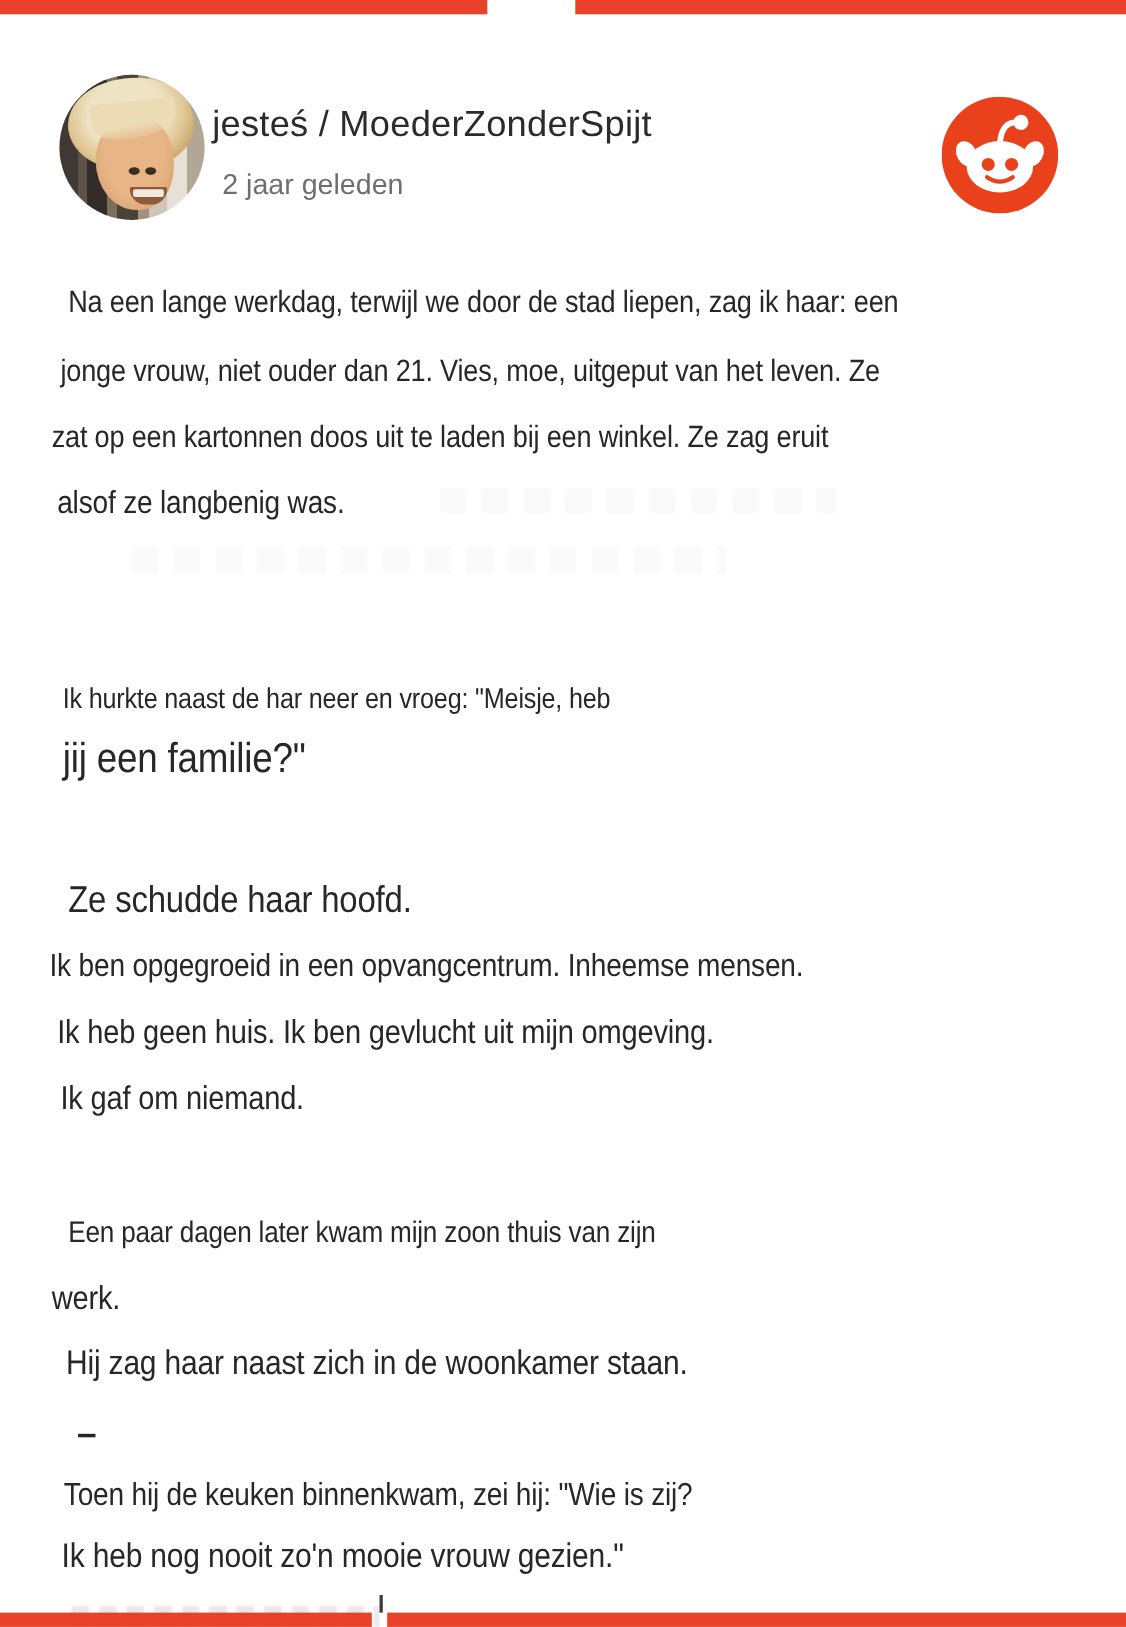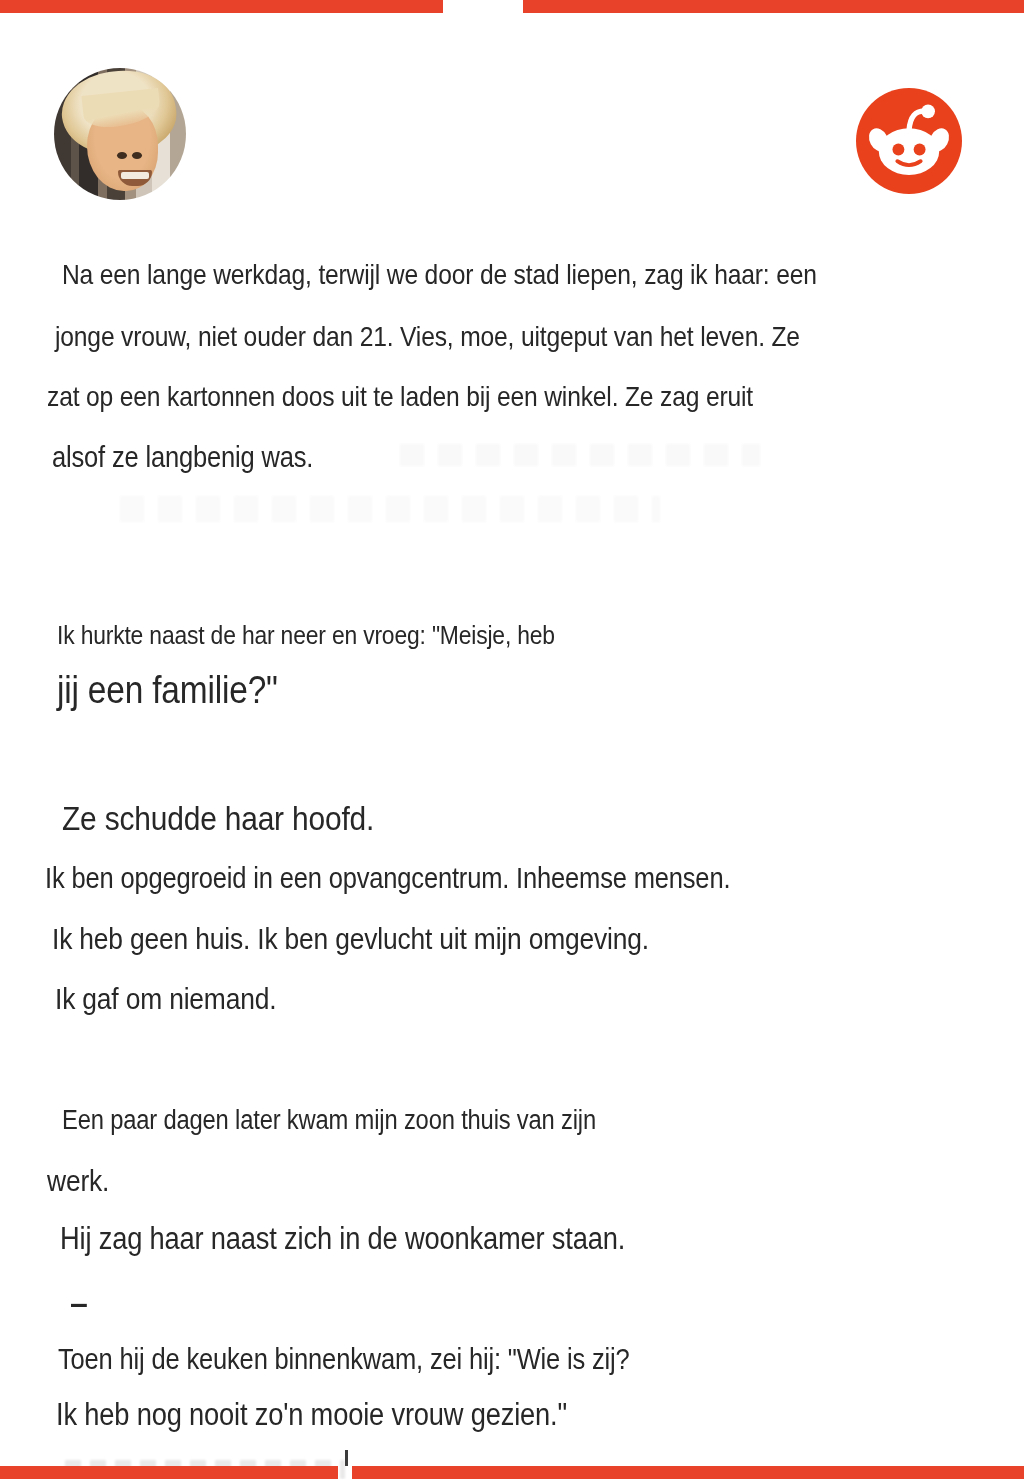--- a/index.html
+++ b/index.html
@@ -54,20 +54,22 @@
       <div class="face">
         <div class="eye l"></div>
         <div class="eye r"></div>
         <div class="smile">
             <div class="teeth"></div>
           </div>
       </div>
       <div class="fringe"></div>
     </div>
     <div class="meta">
+      <div class="username">jesteś / MoederZonderSpijt</div>
+      <div class="timestamp">2 jaar geleden</div>
     </div>
     <div class="reddit-logo">
       <svg viewBox="0 0 100 100" width="106" height="106" aria-hidden="true">
         <circle cx="50" cy="50" r="50" fill="#e8411c"></circle>
         <path d="M50 40 C51 27 56 21 66 22" stroke="#ffffff" stroke-width="5" fill="none" stroke-linecap="round"></path>
         <circle cx="68" cy="22" r="6.5" fill="#ffffff"></circle>
         <ellipse cx="21.5" cy="49" rx="8.5" ry="11.5" fill="#ffffff" transform="rotate(-28 21.5 49)"></ellipse>
         <ellipse cx="78.5" cy="49" rx="8.5" ry="11.5" fill="#ffffff" transform="rotate(28 78.5 49)"></ellipse>
         <ellipse cx="50" cy="60" rx="28.5" ry="22" fill="#ffffff"></ellipse>
         <circle cx="40" cy="58" r="5.6" fill="#e8411c"></circle>

